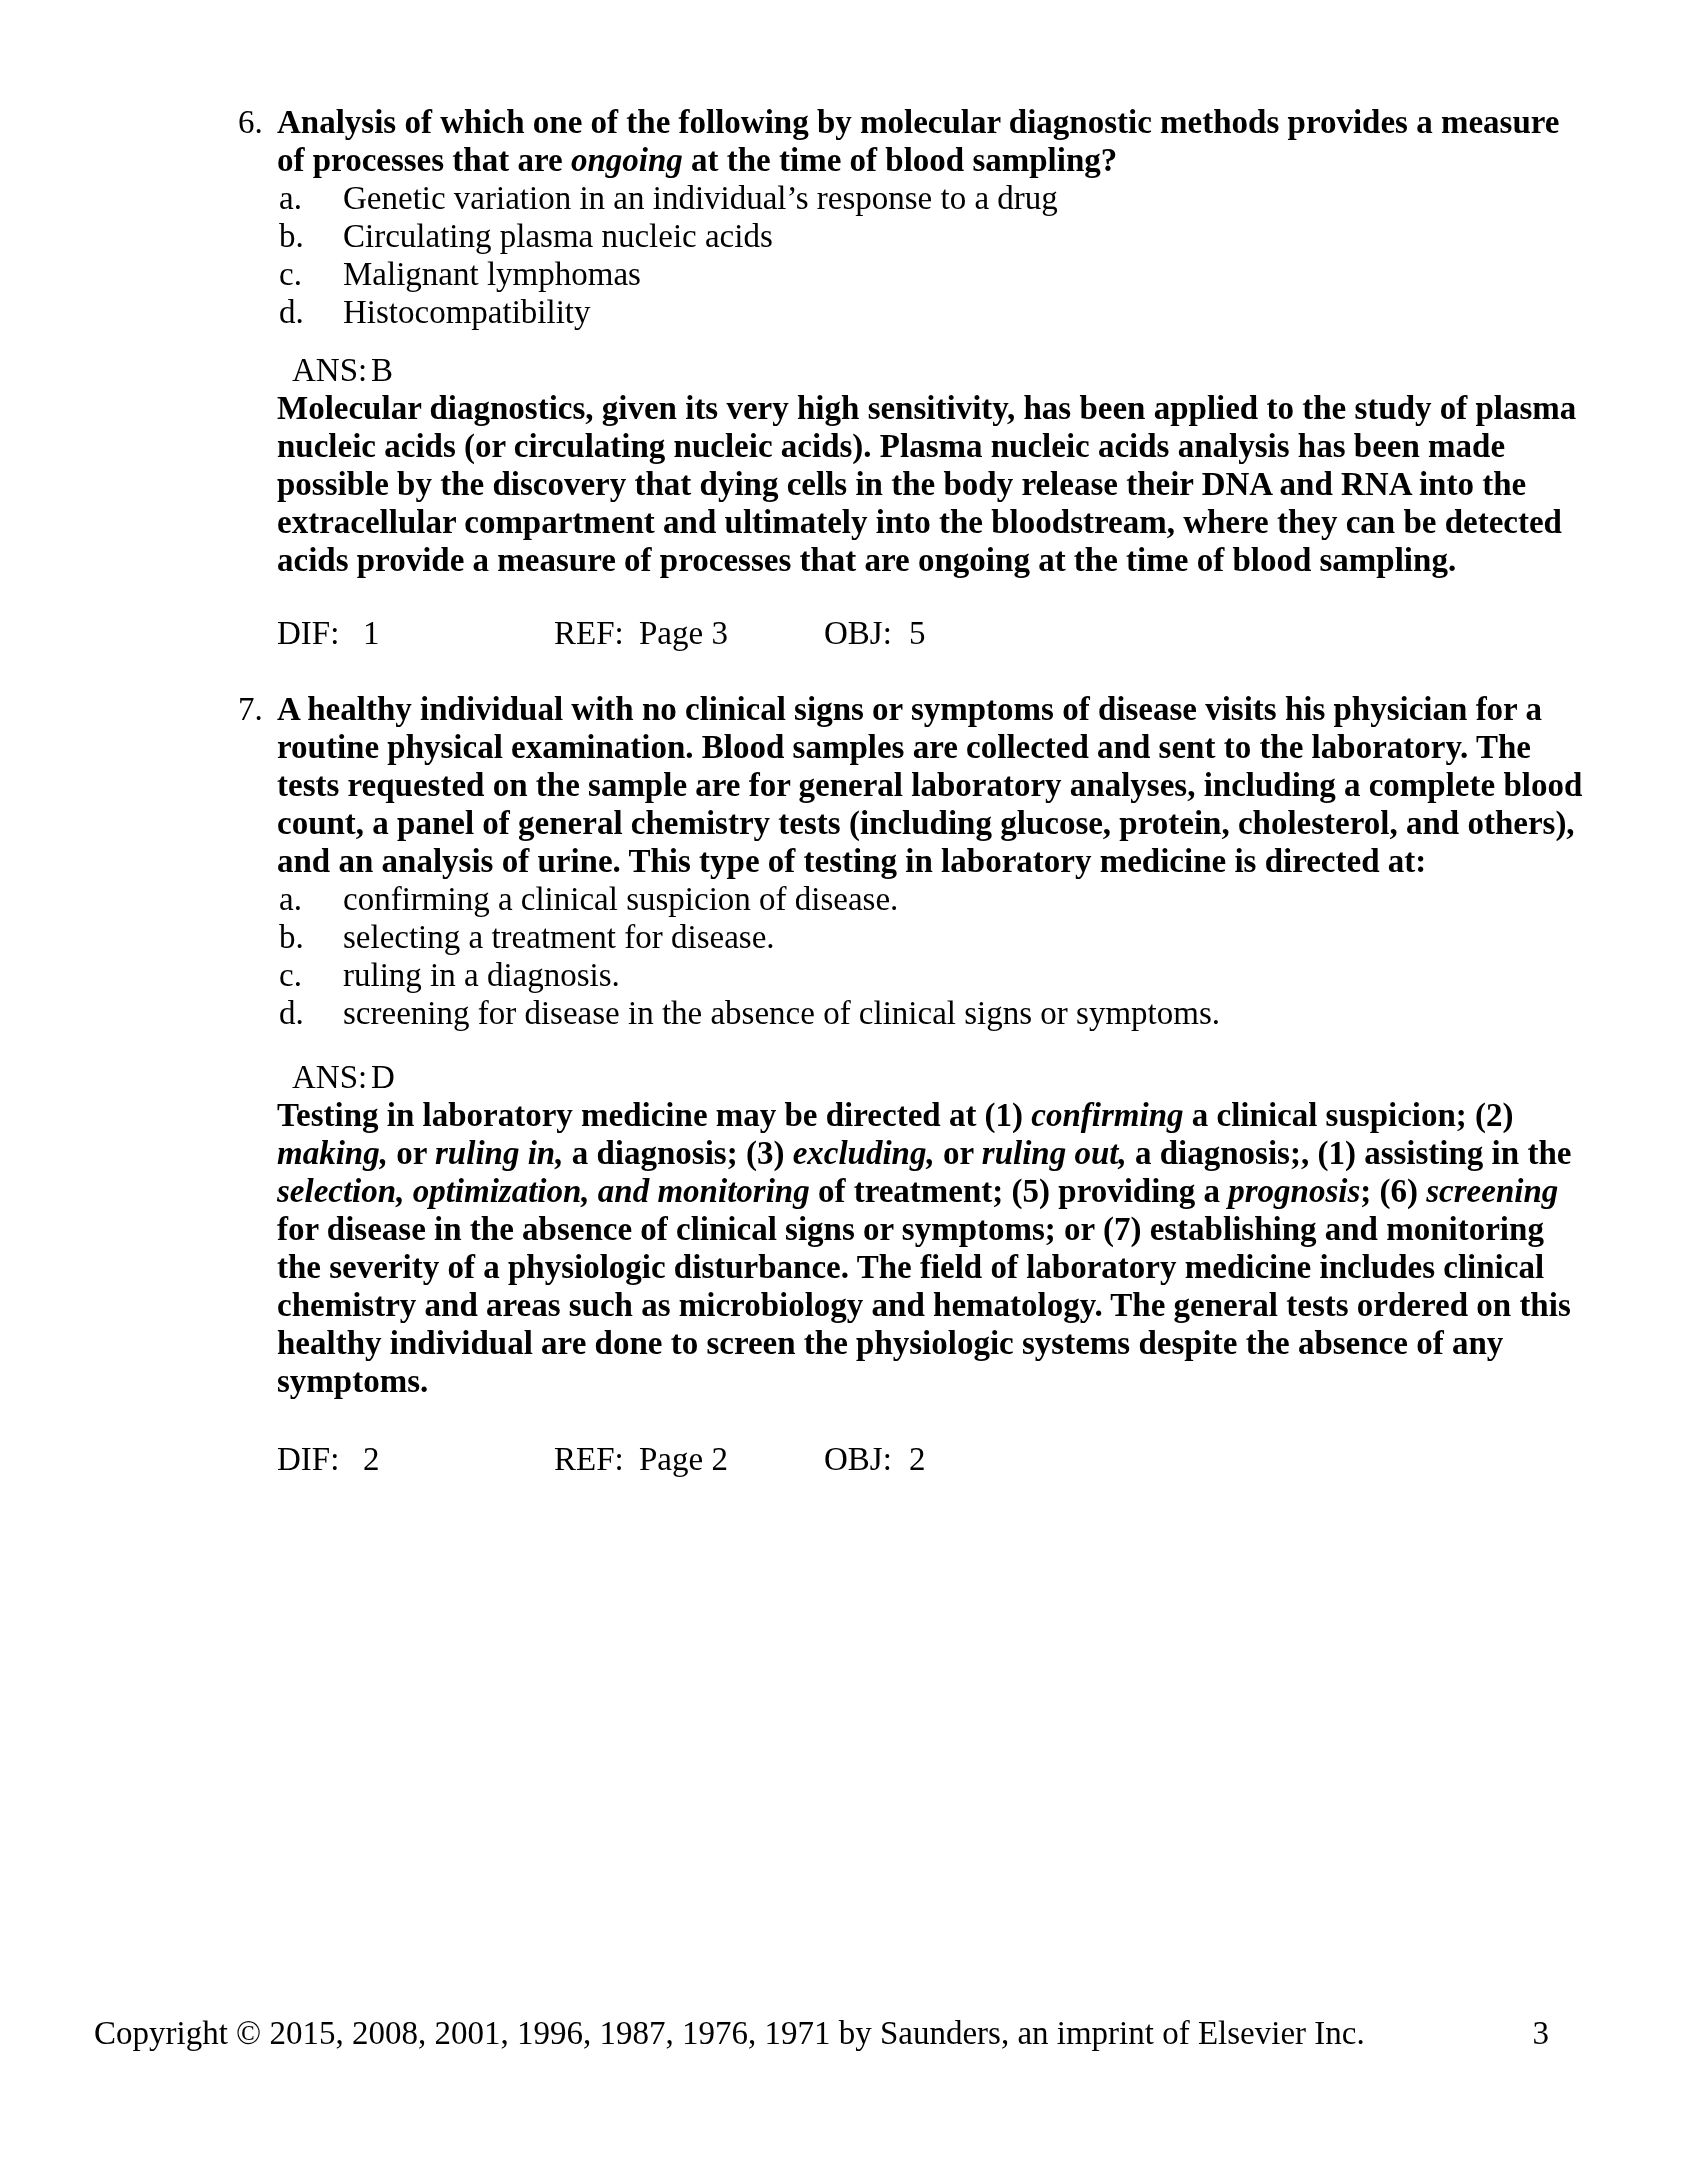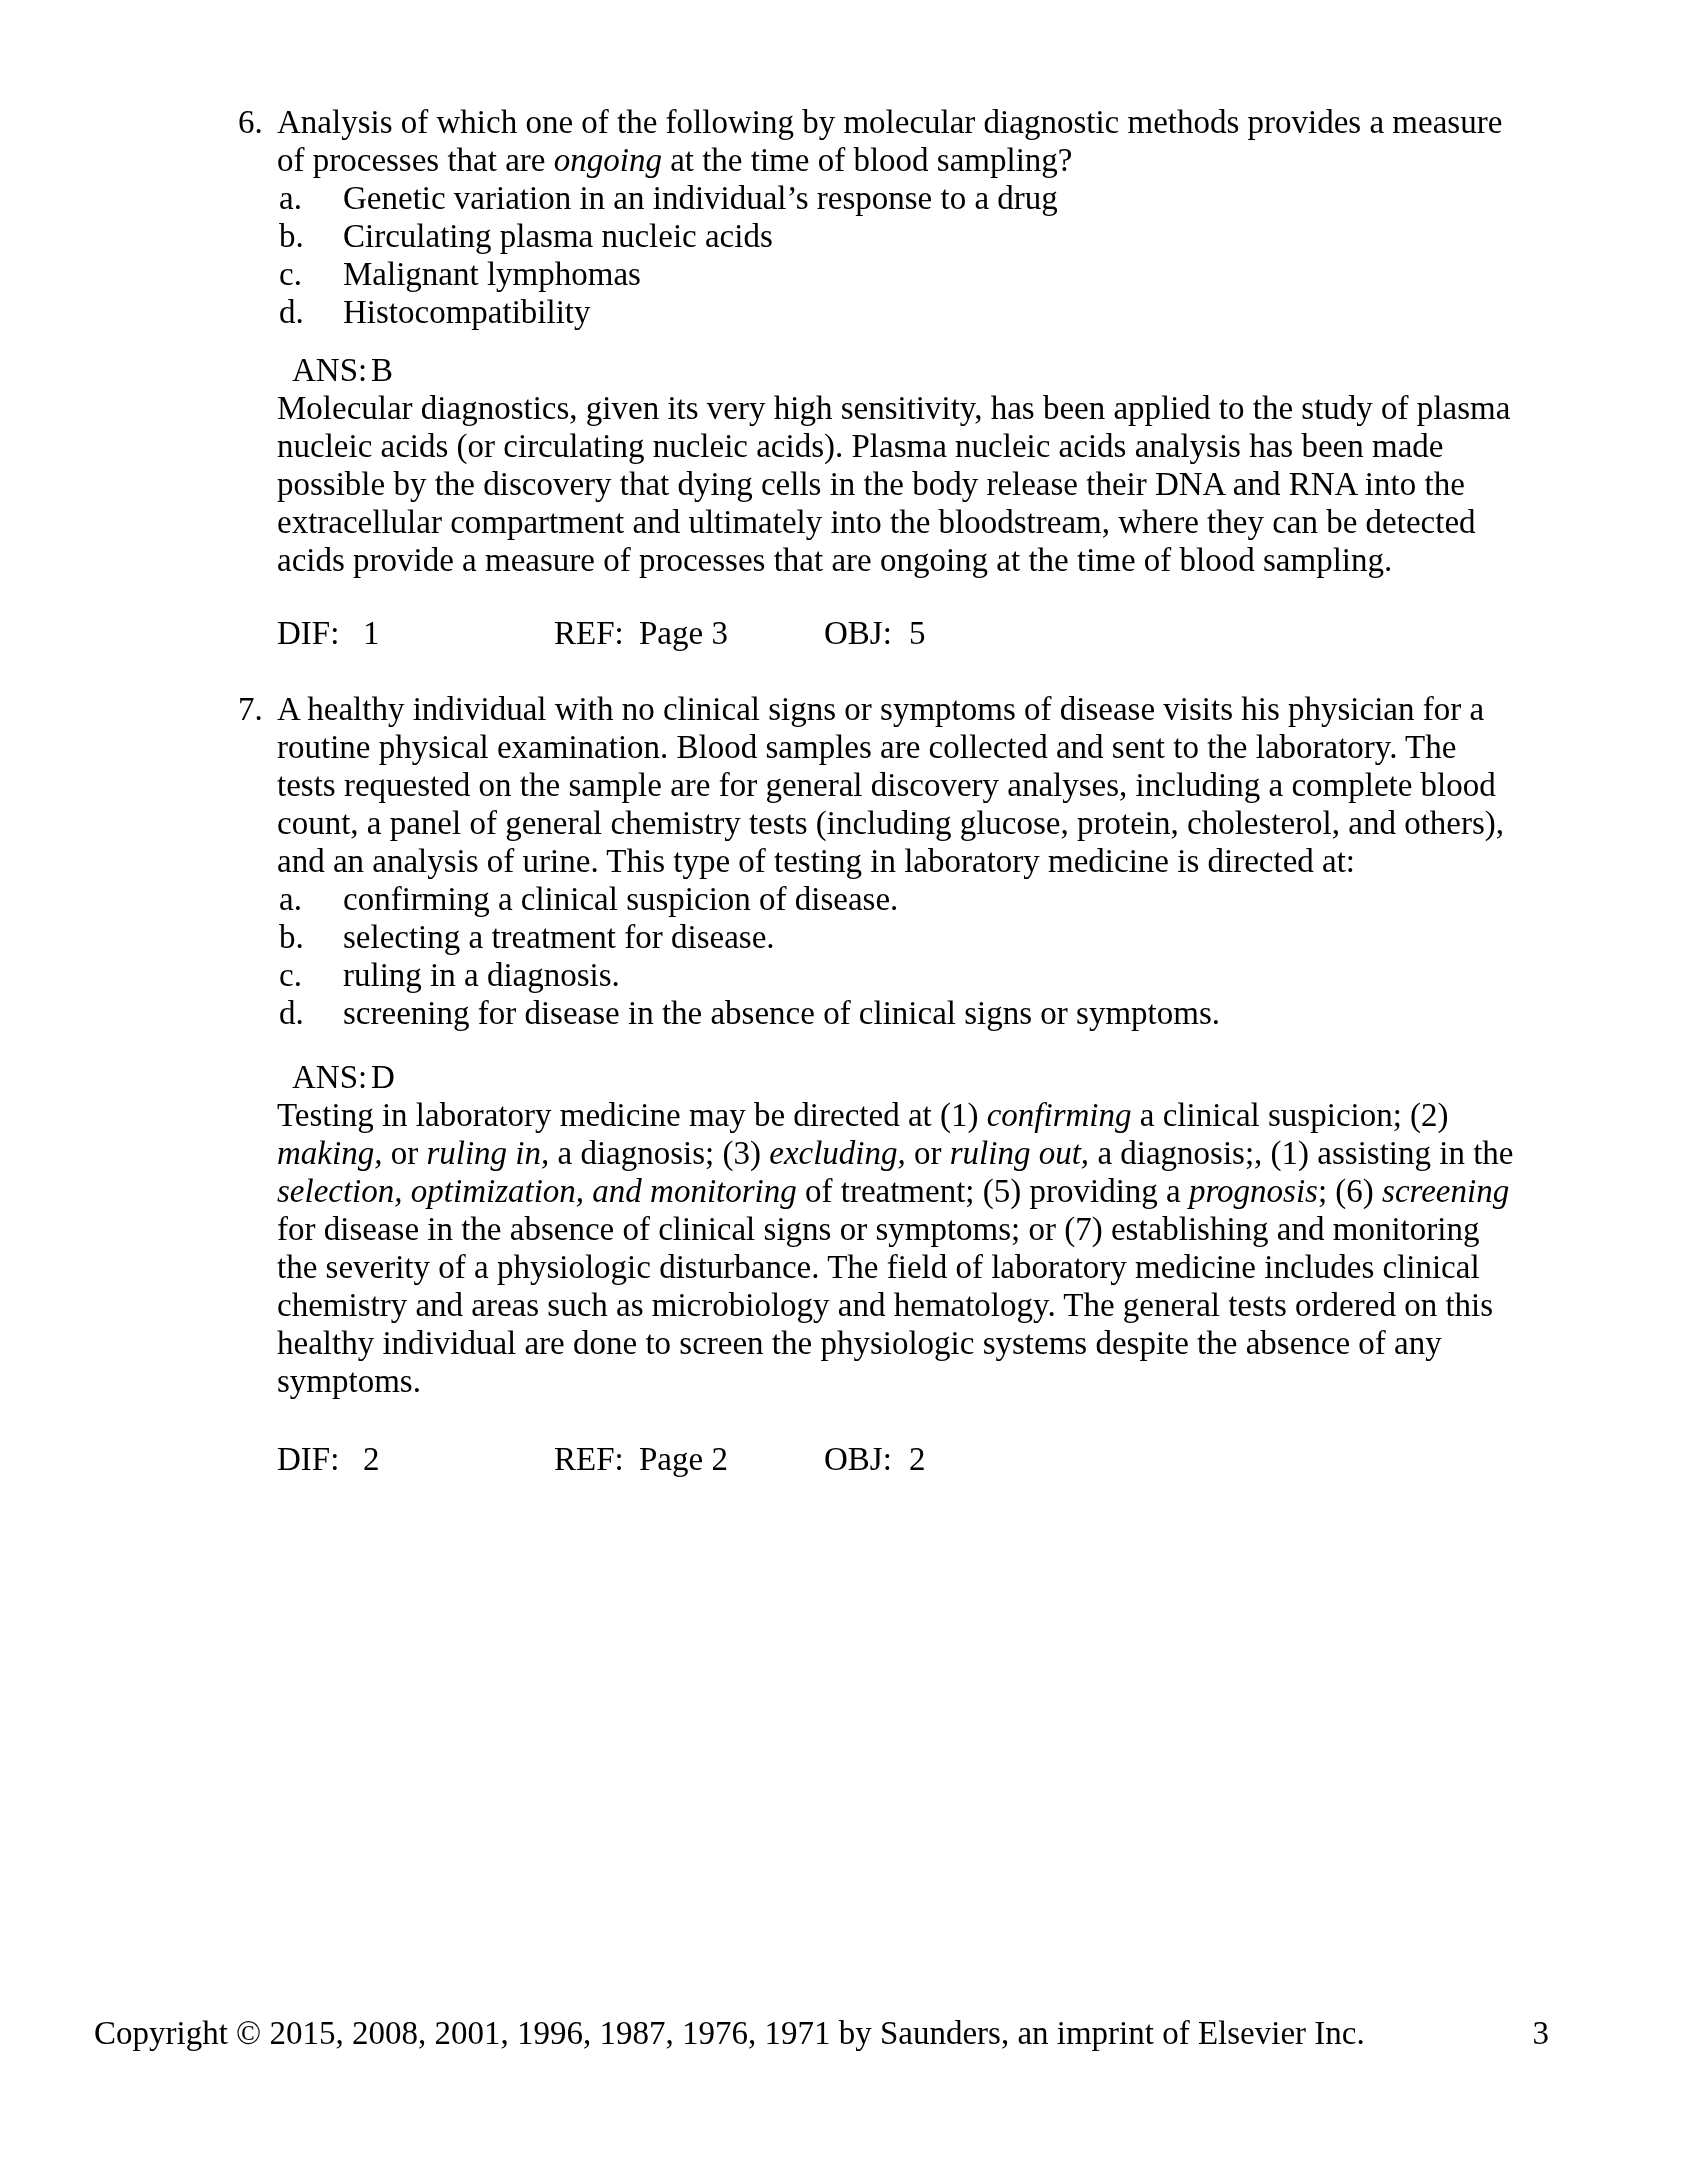--- a/index.html
+++ b/index.html
@@ -25,21 +25,21 @@
     width: 1317px;
   }
   .question { position: relative; }
   .question.q7 { margin-top: 38px; }
   .qnum {
     position: absolute;
     left: -39px;
     top: 0;
     white-space: nowrap;
   }
-  .line { white-space: nowrap; }
+  .line { white-space: nowrap; font-weight: bold; }
   .it { font-style: italic; }
   .opt { white-space: nowrap; padding-left: 2px; }
   .opt-letter { display: inline-block; width: 64px; }
   .ans-line { margin-top: 20px; white-space: nowrap; }
   .q7 .ans-line { margin-top: 26px; }
   .ans-label { display: inline-block; width: 79px; margin-left: 15px; }
   .meta { margin-top: 35px; white-space: nowrap; }
   .q7 .meta { margin-top: 40px; }
   .meta-dif-label { display: inline-block; width: 86px; }
   .meta-dif-value { display: inline-block; width: 191px; }
@@ -97,21 +97,21 @@
       <div class="meta">
         <span class="meta-dif-label">DIF:</span><span class="meta-dif-value">1</span><span class="meta-ref-label">REF:</span><span class="meta-ref-value">Page 3</span><span class="meta-obj-label">OBJ:</span><span class="meta-obj-value">5</span>
       </div>
     </section>
 
     <section class="question q7">
       <div class="qnum">7.</div>
       <div class="stem">
           <div class="line"><span>A healthy individual with no clinical signs or symptoms of disease visits his physician for a</span></div>
           <div class="line"><span>routine physical examination. Blood samples are collected and sent to the laboratory. The</span></div>
-          <div class="line"><span>tests requested on the sample are for general discovery analyses, including a complete blood</span></div>
+          <div class="line"><span>tests requested on the sample are for general laboratory analyses, including a complete blood</span></div>
           <div class="line"><span>count, a panel of general chemistry tests (including glucose, protein, cholesterol, and others),</span></div>
           <div class="line"><span>and an analysis of urine. This type of testing in laboratory medicine is directed at:</span></div>
         </div>
       <div class="options">
         <div class="opt">
           <span class="opt-letter">a.</span><span class="opt-text">confirming a clinical suspicion of disease.</span>
         </div>
         <div class="opt">
           <span class="opt-letter">b.</span><span class="opt-text">selecting a treatment for disease.</span>
         </div>

